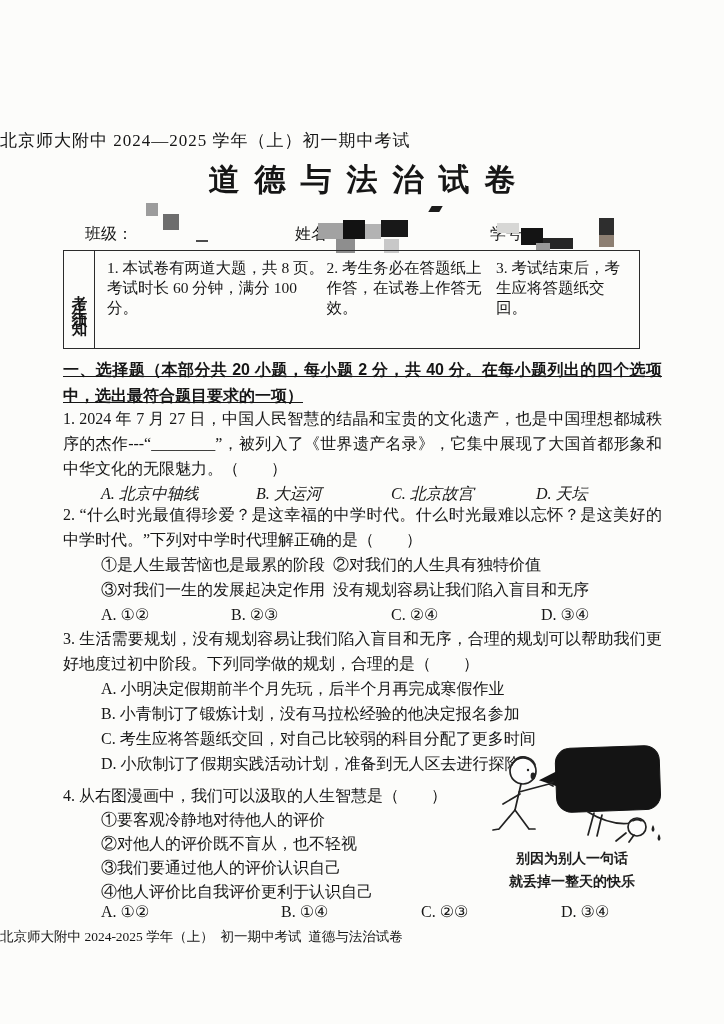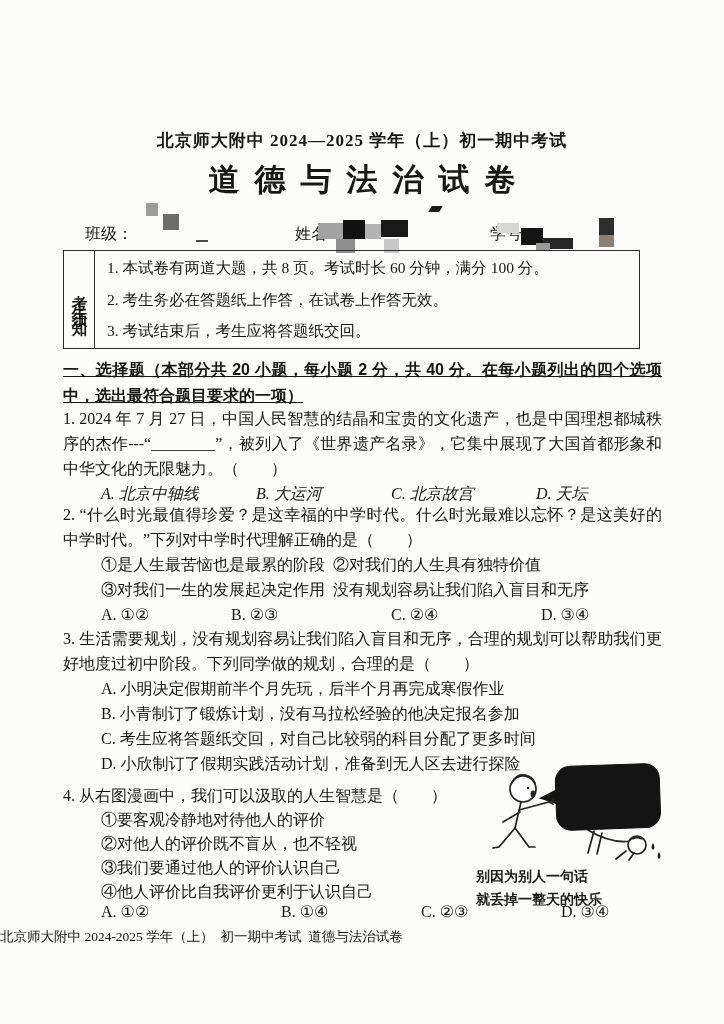--- a/index.html
+++ b/index.html
@@ -3,22 +3,22 @@
 <meta charset="utf-8">
 <style>
   * { margin:0; padding:0; box-sizing:border-box; }
   html,body { background:#d9d9d9; }
   .page {
     position:relative; width:724px; height:1024px; margin:0 auto;
     background:#fcfcfa; color:#161616; overflow:hidden;
     font-family:"Liberation Serif","DejaVu Serif",serif;
   }
   .header-title {
-    position:absolute; top:129px; left:0; width:100%; text-align:center;
-    font-size:17px; font-weight:700; letter-spacing:1px;
+    position:absolute; top:129px; left:0; width:100%; text-align:left;
+    font-size:17px; font-weight:400; letter-spacing:1px;
   }
   .main-title {
     position:absolute; top:159px; left:0; width:100%; text-align:center;
     font-size:31px; font-weight:700; letter-spacing:15px; text-indent:15px;
   }
   .title-mark { position:absolute; left:430px; top:206px; width:11px; height:6px;
     background:#1c1c1c; transform:skewX(-30deg); }
   
   .info-row { position:absolute; top:224px; left:85px; width:560px; height:26px; font-size:16px; }
   .info-label { position:absolute; top:0; }
@@ -33,21 +33,21 @@
   }
   .notice-side {
     width:31px; border-right:1.7px solid #2b2b2b;
     display:flex; align-items:center; justify-content:center;
   }
   .notice-side span {
     writing-mode:vertical-rl; font-size:15.5px; font-weight:700;
     letter-spacing:9px; font-family:"Liberation Sans","DejaVu Sans",sans-serif;
   }
   .notice-body {
-    flex:1; padding:7px 12px 7px 12px; display:flex; flex-direction:column;
+    flex:1; padding:7px 12px 7px 12px; display:flex; flex-direction:row;
     justify-content:space-between; font-size:15.5px; line-height:20px;
   }
   
   .section-heading {
     position:absolute; top:357px; left:63px; width:599px;
     font-family:"Liberation Sans","DejaVu Sans",sans-serif;
     font-weight:700; font-size:16px; line-height:26px; text-align:justify;text-decoration:underline;
   }
   
   .q { position:absolute; left:63px; width:599px; font-size:16px; line-height:25px; }
@@ -58,21 +58,21 @@
   .q4 { top:784px; width:424px; line-height:24px; }
   .opt-line { padding-left:38px; }
   .sub-grid { display:grid; grid-template-columns:232px auto; padding-left:38px; }
   .sub-line { padding-left:38px; }
   .row4 { display:grid; padding-left:38px; }
   .row4-q1 { grid-template-columns:155px 135px 145px auto;font-style:italic; }
   .row4-q2 { grid-template-columns:130px 160px 150px auto; }
   .row4-q4 { position:absolute; top:902px; left:63px; width:599px; font-size:16px;
              display:grid; grid-template-columns:180px 140px 140px auto; padding-left:38px; }
   
-  .cartoon { position:absolute; top:759px; left:476px; width:192px; text-align:left; }
+  .cartoon { position:absolute; top:741px; left:476px; width:192px; text-align:center; }
   .cartoon svg { display:block; }
   .cartoon-caption {
     font-family:"Liberation Sans","DejaVu Sans",sans-serif;
     font-weight:700; font-size:14px; line-height:23px; color:#1c1c1c;
   }
   
   .footer-line { position:absolute; left:0; width:100%; text-align:left; white-space:pre; }
   .footer-1 { top:928px; font-size:13.5px; }
   .footer-2 { top:957px; font-size:13.5px; letter-spacing:2px; }
 </style>

